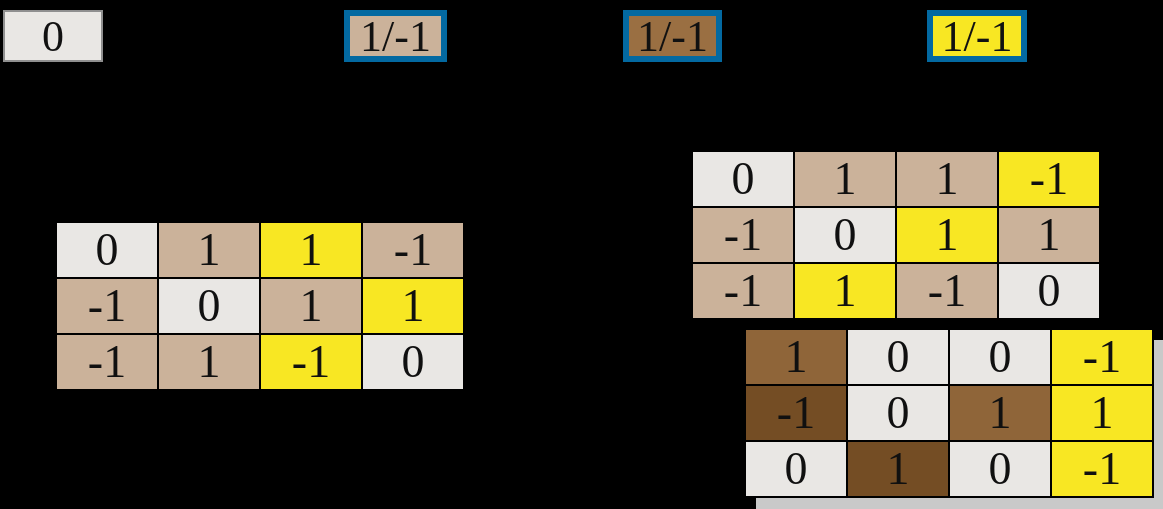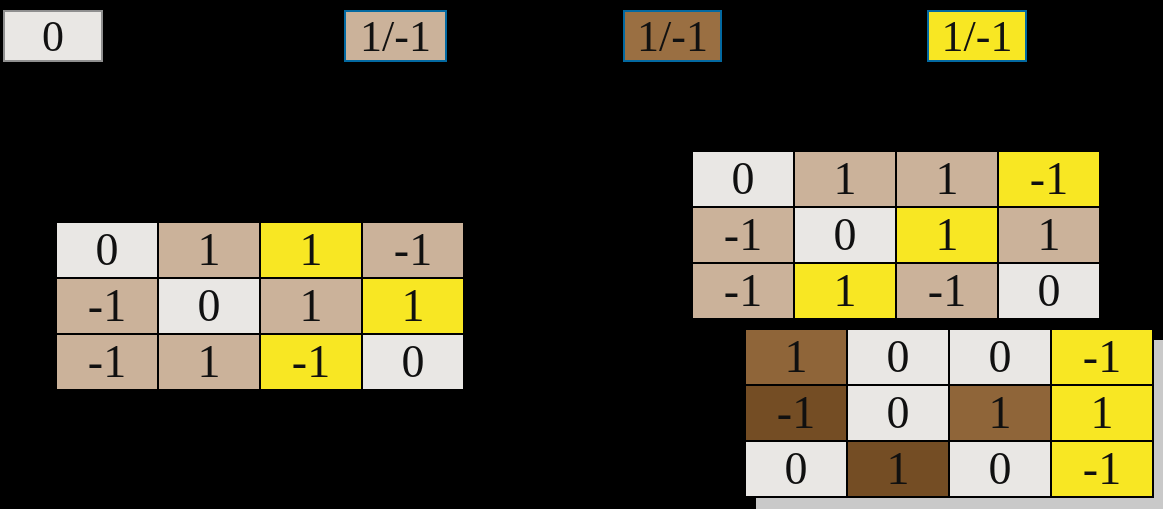--- a/index.html
+++ b/index.html
@@ -7,21 +7,21 @@
     position:relative;
     width:1163px;height:509px;
     background:#000000;
     overflow:hidden;
     font-family:"Liberation Serif","DejaVu Serif",serif;
   }
   .legend-box{
     position:absolute;top:10px;height:52px;
     display:flex;align-items:center;justify-content:center;
     font-size:44px;color:#111;
-    border:2px solid #0369a1;
+    border:6px solid #0369a1;
     box-sizing:border-box;
   }
   .legend-box.lg-0{left:3px;width:100px;border:2px solid #8f8f8f;}
   .legend-box.lg-1{left:344px;width:103px;}
   .legend-box.lg-2{left:623px;width:99px;}
   .legend-box.lg-3{left:927px;width:100px;}
   .matrix{
     position:absolute;
     display:grid;
     grid-template-columns:repeat(4,100px);

